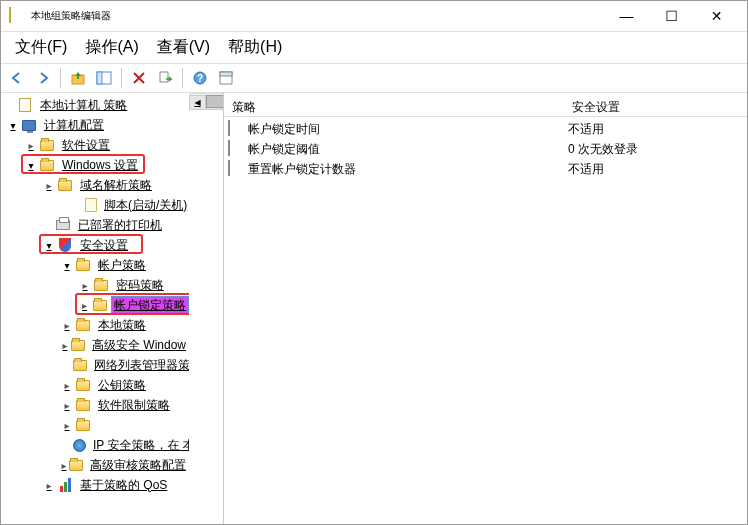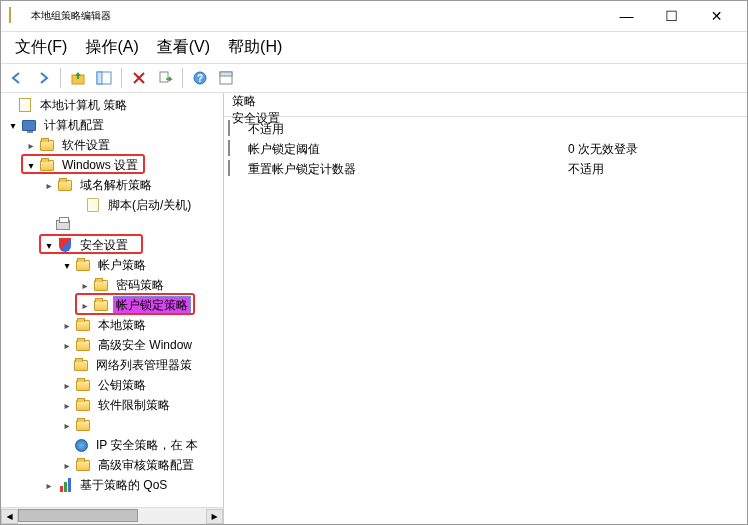--- a/index.html
+++ b/index.html
@@ -8,35 +8,35 @@
 .titlebar .icon { width: 16px; height: 16px; margin-right: 6px; }
 .titlebar .title { flex: 1; font-size: 10px; }
 .titlebar .ctl { display: flex; gap: 0; }
 .titlebar .ctl div { width: 45px; height: 28px; display: flex; align-items: center; justify-content: center; font-size: 14px; cursor: default; }
 .menubar { display: flex; padding: 2px 6px; gap: 2px; border-top: 1px solid #e0e0e0; }
 .menubar .mi { padding: 3px 8px; font-size: 16px; }
 .toolbar { display: flex; align-items: center; padding: 2px 4px; border-top: 1px solid #e0e0e0; border-bottom: 1px solid #e0e0e0; height: 30px; gap: 2px; }
 .toolbar .sep { width: 1px; height: 20px; background: #ccc; margin: 0 3px; }
 .tbtn { width: 24px; height: 24px; display: flex; align-items: center; justify-content: center; border: 1px solid transparent; }
 .main { flex: 1; display: flex; overflow: hidden; }
-.treepane { width: 223px; border-right: 1px solid #ccc; display: flex; flex-direction: column; overflow: hidden; }
+.treepane { width: 223px; border-right: 1px solid #ccc; display: flex; flex-direction: row; overflow: hidden; text-decoration: underline; }
 .tree { flex: 1; overflow: auto; padding: 2px 0; }
 .trow { display: flex; align-items: center; height: 20px; white-space: nowrap; position: relative; }
 .trow .chev { width: 12px; height: 12px; display: flex; align-items: center; justify-content: center; margin-right: 2px; font-size: 10px; color: #555; }
 .trow .chev.open { color: #000; }
 .trow .ic { width: 16px; height: 16px; margin-right: 4px; display: flex; align-items: center; justify-content: center; }
 .trow .lbl { padding: 1px 3px; }
 .trow.sel .lbl { background: #d946ef; border: 1px dotted #66a0d8; padding: 0 2px; }
 .highlight { position: absolute; border: 2px solid #e63232; border-radius: 3px; pointer-events: none; }
 .hscroll { height: 17px; border-top: 1px solid #ddd; display: flex; align-items: center; background: #f0f0f0; }
 .hscroll .sbtn { width: 17px; height: 15px; background: #e6e6e6; border: 1px solid #ccc; display: flex; align-items: center; justify-content: center; font-size: 8px; }
 .hscroll .track { flex: 1; height: 15px; background: #f0f0f0; position: relative; }
 .hscroll .thumb { position: absolute; left: 0; top: 0; width: 120px; height: 13px; background: #c2c2c2; border: 1px solid #999; }
 .listpane { flex: 1; display: flex; flex-direction: column; }
-.listhdr { display: flex; height: 24px; border-bottom: 1px solid #e0e0e0; align-items: flex-start; flex-direction: column; }
+.listhdr { display: flex; height: 24px; border-bottom: 1px solid #e0e0e0; align-items: flex-end; }
 .listhdr .col { padding: 0 8px; font-size: 12px; }
 .listhdr .col1 { width: 340px; }
 .listbody { flex: 1; padding: 2px 0; }
 .lrow { display: flex; align-items: center; height: 20px; padding-left: 4px; }
 .lrow .ic { width: 16px; height: 16px; margin-right: 4px; }
 .lrow .c1 { width: 320px; }
 
 .folder-ico { width: 14px; height: 11px; background: linear-gradient(#ffe9a6,#f7c749); border: 1px solid #c79b2a; border-radius: 1px; position: relative; }
 .folder-ico::before { content: ""; position: absolute; top: -3px; left: 0; width: 6px; height: 3px; background: #f7c749; border: 1px solid #c79b2a; border-bottom: none; }
 .comp-ico { width: 14px; height: 11px; background: #4a7fc1; border: 1px solid #2a5a9c; border-radius: 1px; position: relative; }
@@ -171,20 +171,21 @@
       <div class="trow" style="padding-left:84px">
         <span class="ic">
             <span class="scroll-ico"></span>
           </span>
         <span class="lbl">脚本(启动/关机)</span>
       </div>
       <div class="trow" style="padding-left:54px">
         <span class="ic">
             <span class="printer-ico"></span>
           </span>
+        <span class="lbl">已部署的打印机</span>
       </div>
       <div class="trow" style="padding-left:42px">
         <div class="highlight" style="left:38px; top:-1px; width:104px; height:20px;"></div>
         <span class="chev open">▾</span>
         <span class="ic">
             <span class="shield-ico"></span>
           </span>
         <span class="lbl">安全设置</span>
       </div>
       <div class="trow" style="padding-left:60px">
@@ -284,20 +285,21 @@
   </div>
 
   <div class="listpane">
     <div class="listhdr">
       <div class="col col1">策略</div>
       <div class="col">安全设置</div>
     </div>
     <div class="listbody">
       <div class="lrow">
         <span class="ic"><span class="doc-ico"></span></span>
+        <span class="c1">帐户锁定时间</span>
         <span>不适用</span>
       </div>
       <div class="lrow">
         <span class="ic"><span class="doc-ico"></span></span>
         <span class="c1">帐户锁定阈值</span>
         <span>0 次无效登录</span>
       </div>
       <div class="lrow">
         <span class="ic"><span class="doc-ico"></span></span>
         <span class="c1">重置帐户锁定计数器</span>

